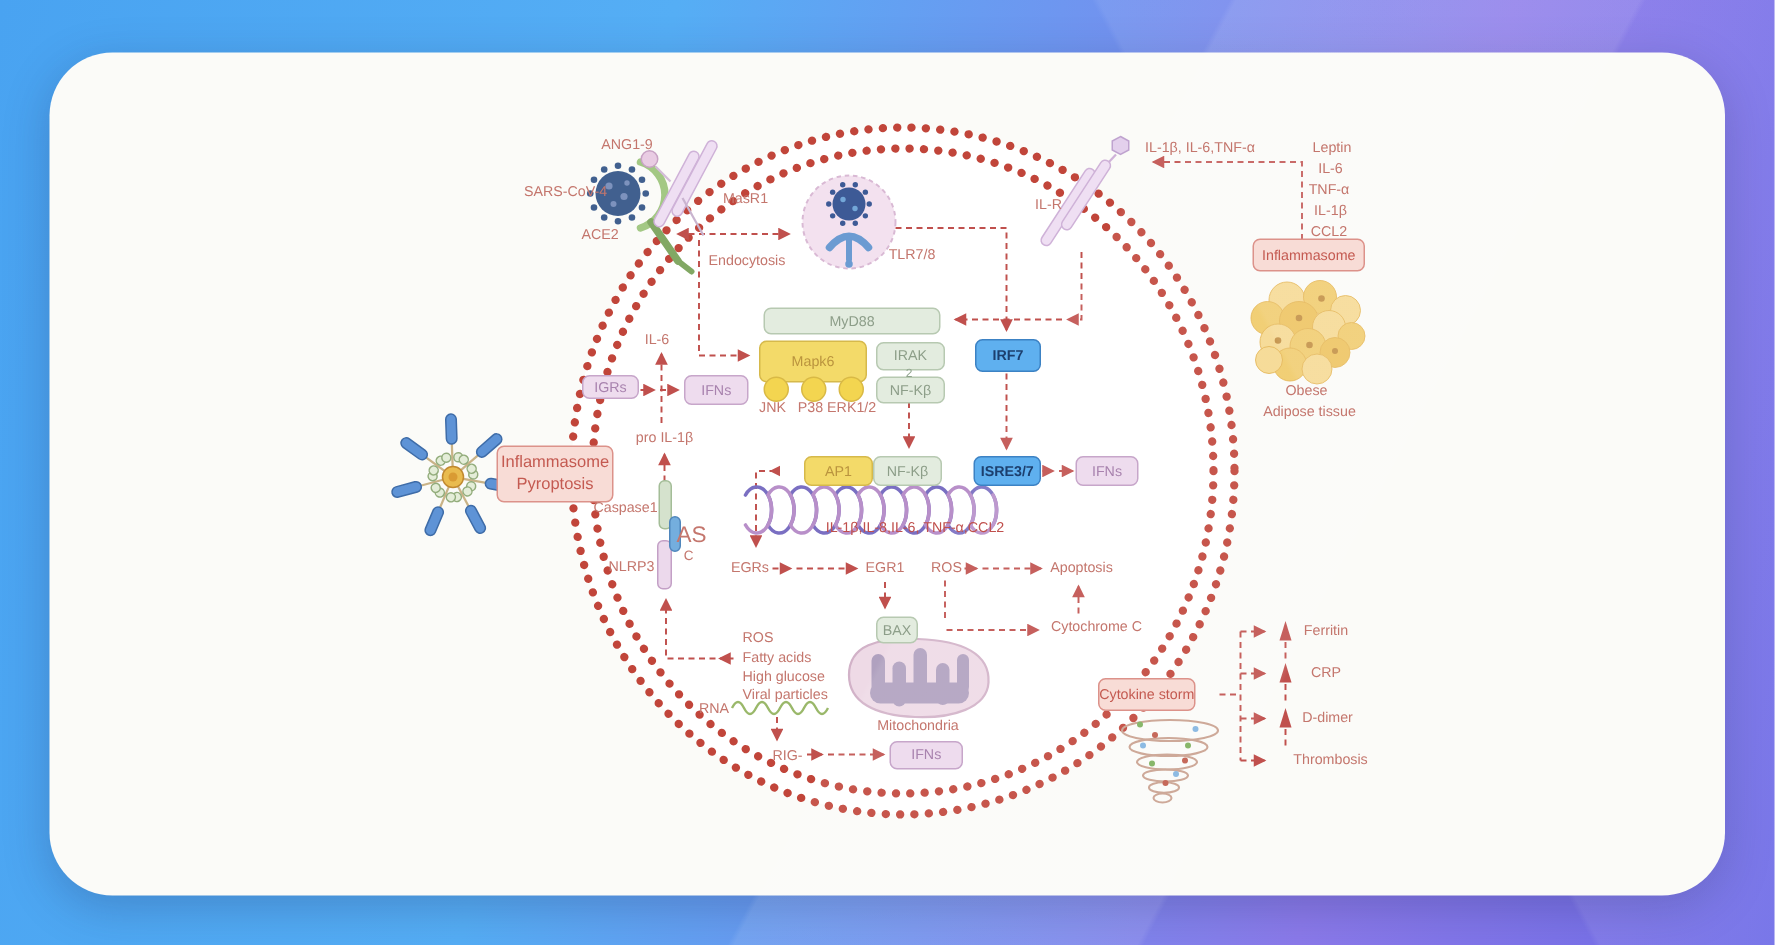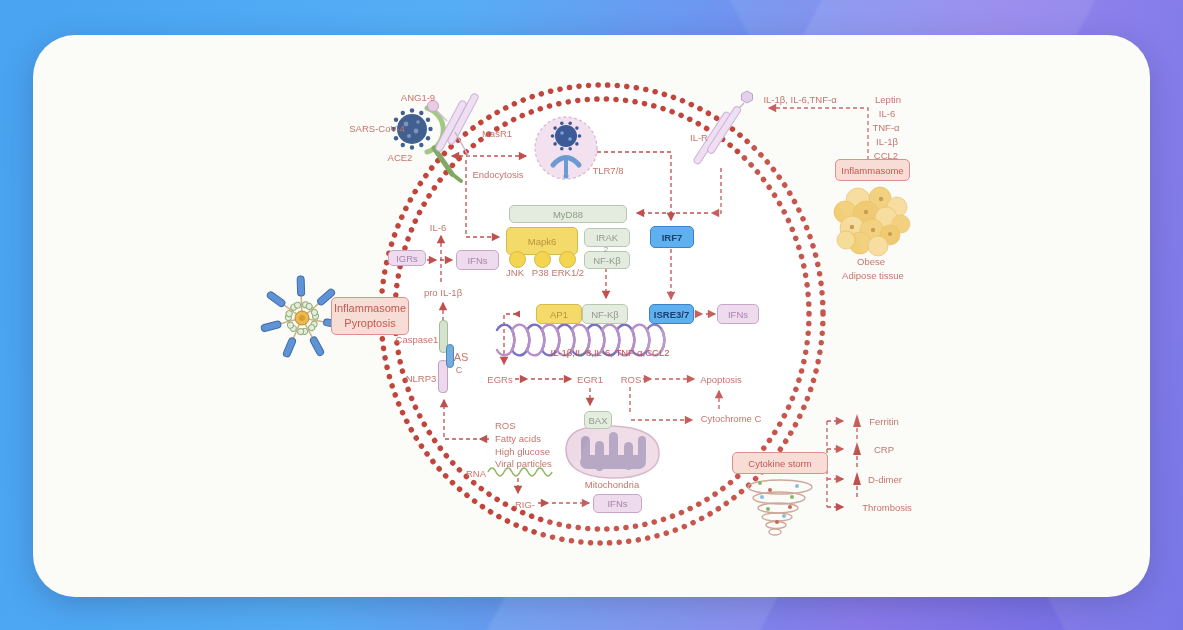--- a/index.html
+++ b/index.html
@@ -284,21 +284,21 @@
     </div>
   <div class="bx bx-green" style="left:584px;top:411px;width:28px;height:18px">
       <span>BAX</span>
     </div>
   <div class="bx bx-pink" style="left:593px;top:494px;width:49px;height:19px">
       <span>IFNs</span>
     </div>
   <div class="bx bx-red" style="left:835px;top:159px;width:75px;height:22px">
       <span>Inflammasome</span>
     </div>
-  <div class="bx bx-red" style="left:732px;top:452px;width:96px;height:22px">
+  <div class="bx bx-red" style="left:732px;top:452px;width:65px;height:22px">
       <span>Cytokine storm</span>
     </div>
   <div class="bx bx-red bx-2l" style="left:331px;top:297px;width:78px;height:38px">
     <span>Inflammasome</span>
     <span>Pyroptosis</span>
   </div>
 
   <div class="circ" style="left:509px;top:251px"></div>
   <div class="circ" style="left:534px;top:251px"></div>
   <div class="circ" style="left:559px;top:251px"></div>
@@ -311,21 +311,21 @@
   <div class="lbl" style="left:377px;top:128px">SARS-CoV-4</div>
   <div class="lbl" style="left:400px;top:157px">ACE2</div>
   <div class="lbl" style="left:497px;top:133px">MasR1</div>
   <div class="lbl" style="left:498px;top:174px">Endocytosis</div>
   <div class="lbl" style="left:608px;top:170px">TLR7/8</div>
   <div class="lbl" style="left:438px;top:227px">IL-6</div>
   <div class="lbl" style="left:515px;top:272px">JNK</div>
   <div class="lbl" style="left:558px;top:272px">P38 ERK1/2</div>
   <div class="lbl" style="left:443px;top:292px">pro IL-1β</div>
   <div class="lbl" style="left:417px;top:339px">Caspase1</div>
-  <div class="lbl" style="left:461px;top:357px;font-size:11px">AS</div>
+  <div class="lbl" style="left:461px;top:357px;font-size:15px">AS</div>
   <div class="lbl" style="left:459px;top:370px;font-size:9px">C</div>
   <div class="lbl" style="left:421px;top:378px">NLRP3</div>
   <div class="lbl" style="left:610px;top:352px;color:#c0504d">IL-1β,IL-8,IL-6, TNF-α,CCL2</div>
   <div class="lbl" style="left:500px;top:379px">EGRs</div>
   <div class="lbl" style="left:590px;top:379px">EGR1</div>
   <div class="lbl" style="left:631px;top:379px">ROS</div>
   <div class="lbl" style="left:721px;top:379px">Apoptosis</div>
   <div class="lbl" style="left:731px;top:418px">Cytochrome C</div>
   <div class="lbl" style="left:612px;top:484px">Mitochondria</div>
   <div class="lbl-l" style="left:495px;top:420px">ROS</div>

